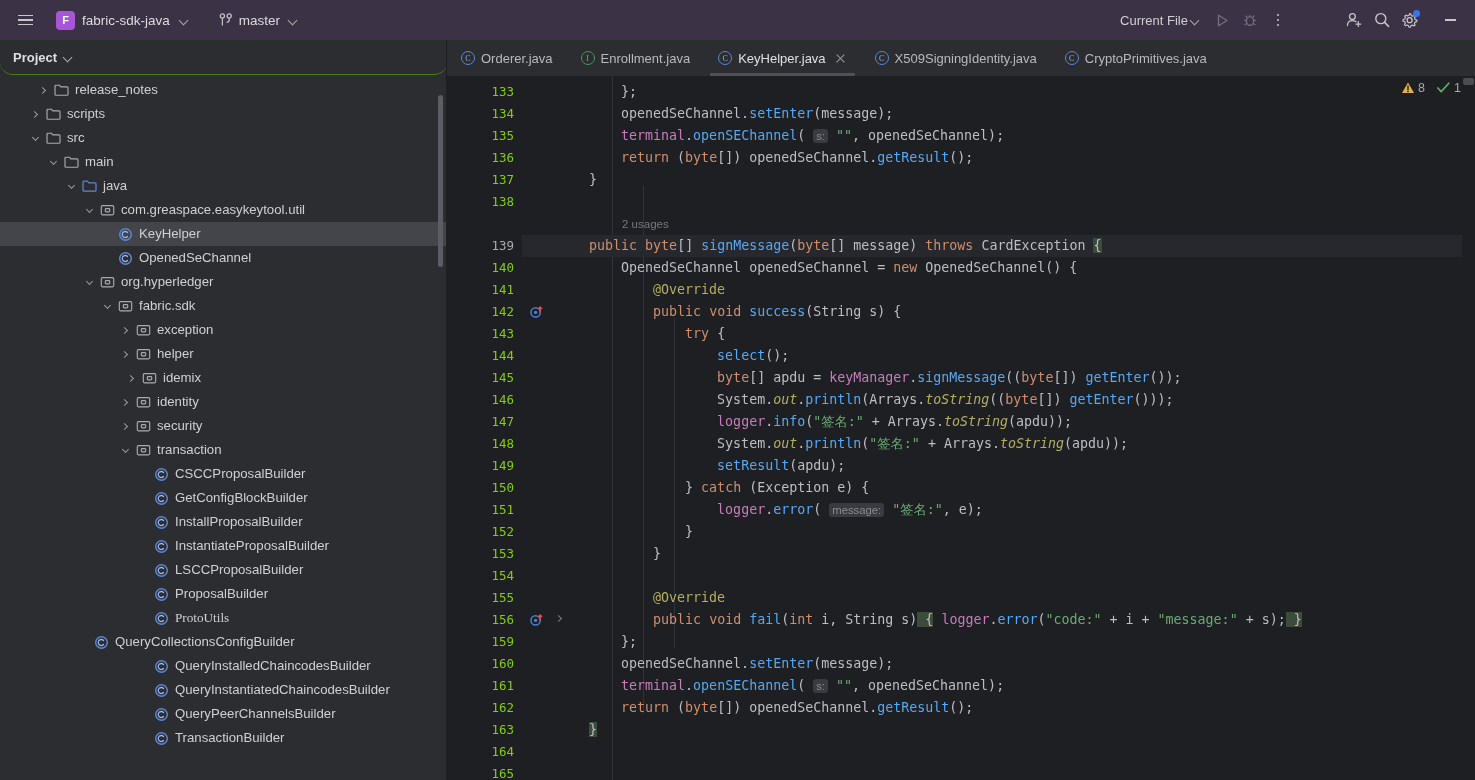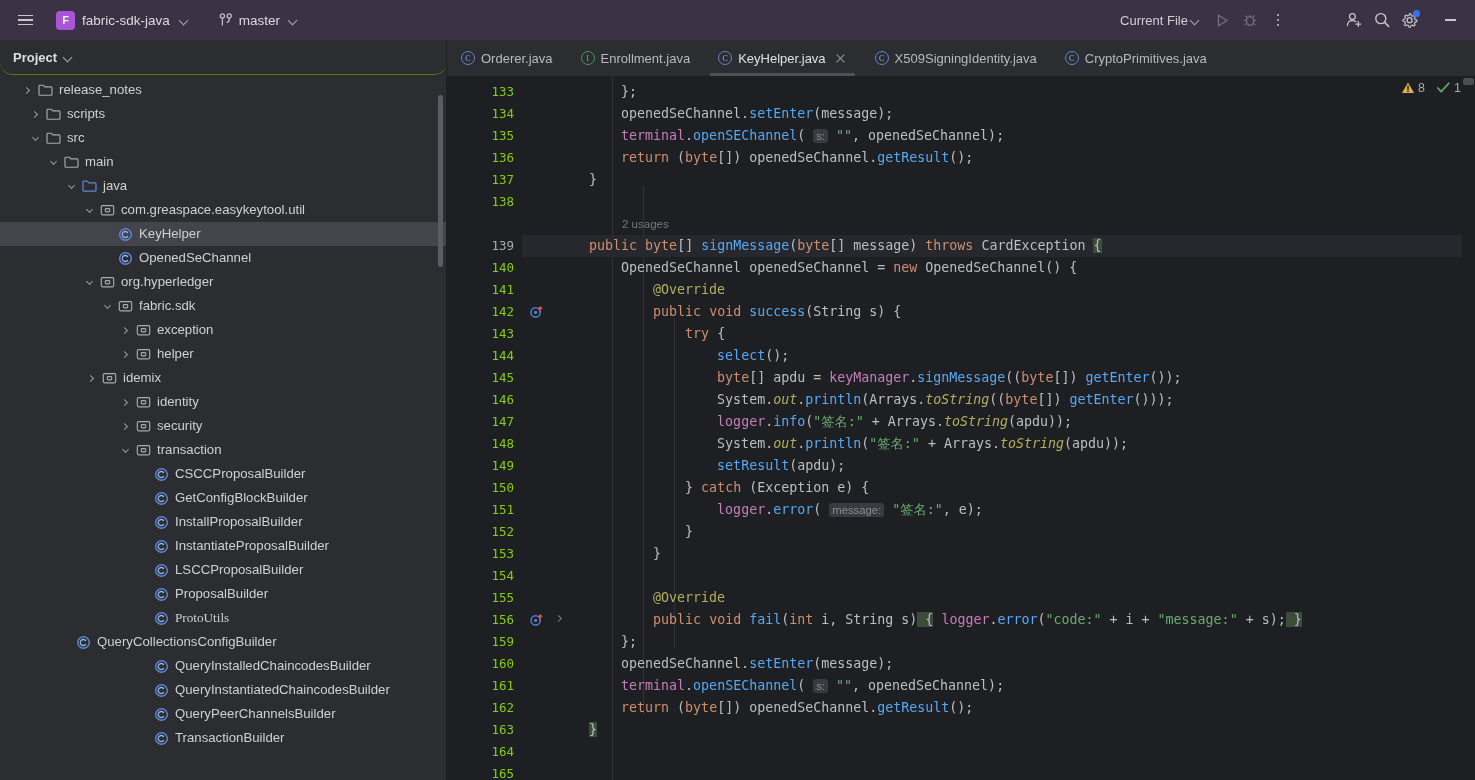--- a/index.html
+++ b/index.html
@@ -187,21 +187,21 @@
   </div>
 
   <div class="body">
 
     <div class="sidebar">
       <div class="sb-header">
         <span class="sb-title">Project</span>
         <span class="chev" style="margin-left:7px"></span>
       </div>
       <div class="tree" id="tree">
-          <div class="row" style="padding-left: 20px;">
+          <div class="row" style="padding-left: 36px;">
             <span class="arrow">
               <i></i>
             </span>
             <span class="ico">
               <svg class="folder" width="15" height="14" viewBox="0 0 15 14">
                 <path d="M1 3.2 A1 1 0 0 1 2 2.2 H5.4 L6.8 3.8 H13 A1 1 0 0 1 14 4.8 V11.2 A1 1 0 0 1 13 12.2 H2 A1 1 0 0 1 1 11.2 Z" fill="none" stroke="#a8abb0" stroke-width="1.15" stroke-linejoin="round"></path>
               </svg>
             </span>
             <span class="lbl">release_notes</span>
           </div>
@@ -326,21 +326,21 @@
               <i></i>
             </span>
             <span class="ico">
               <svg width="15" height="14" viewBox="0 0 15 14">
                 <rect x="1.3" y="2.6" width="12.4" height="9.2" rx="1.2" fill="none" stroke="#a8abb0" stroke-width="1.15"></rect>
                 <rect x="5.3" y="5.6" width="4.4" height="3.2" rx="0.8" fill="none" stroke="#a8abb0" stroke-width="1.15"></rect>
               </svg>
             </span>
             <span class="lbl">helper</span>
           </div>
-          <div class="row" style="padding-left: 84px;">
+          <div class="row" style="padding-left: 118px; margin-left: 6px;">
             <span class="arrow">
               <i></i>
             </span>
             <span class="ico">
               <svg width="15" height="14" viewBox="0 0 15 14">
                 <rect x="1.3" y="2.6" width="12.4" height="9.2" rx="1.2" fill="none" stroke="#a8abb0" stroke-width="1.15"></rect>
                 <rect x="5.3" y="5.6" width="4.4" height="3.2" rx="0.8" fill="none" stroke="#a8abb0" stroke-width="1.15"></rect>
               </svg>
             </span>
             <span class="lbl">idemix</span>
@@ -458,21 +458,21 @@
               <i></i>
             </span>
             <span class="ico">
               <svg width="15" height="15" viewBox="0 0 15 15">
                 <circle cx="7.5" cy="7.5" r="5.8" fill="none" stroke="#5b87d6" stroke-width="1.45"></circle>
                 <path d="M9.5 5.5 A3 3 0 1 0 9.5 9.5" fill="none" stroke="#93b2e8" stroke-width="1.3" stroke-linecap="round"></path>
               </svg>
             </span>
             <span class="lbl">ProtoUtils</span>
           </div>
-          <div class="row" style="padding-left: 58px;">
+          <div class="row" style="padding-left: 76px;">
             <span class="arrow none">
               <i></i>
             </span>
             <span class="ico">
               <svg width="15" height="15" viewBox="0 0 15 15">
                 <circle cx="7.5" cy="7.5" r="5.8" fill="none" stroke="#5b87d6" stroke-width="1.45"></circle>
                 <path d="M9.5 5.5 A3 3 0 1 0 9.5 9.5" fill="none" stroke="#93b2e8" stroke-width="1.3" stroke-linecap="round"></path>
               </svg>
             </span>
             <span class="lbl">QueryCollectionsConfigBuilder</span>

